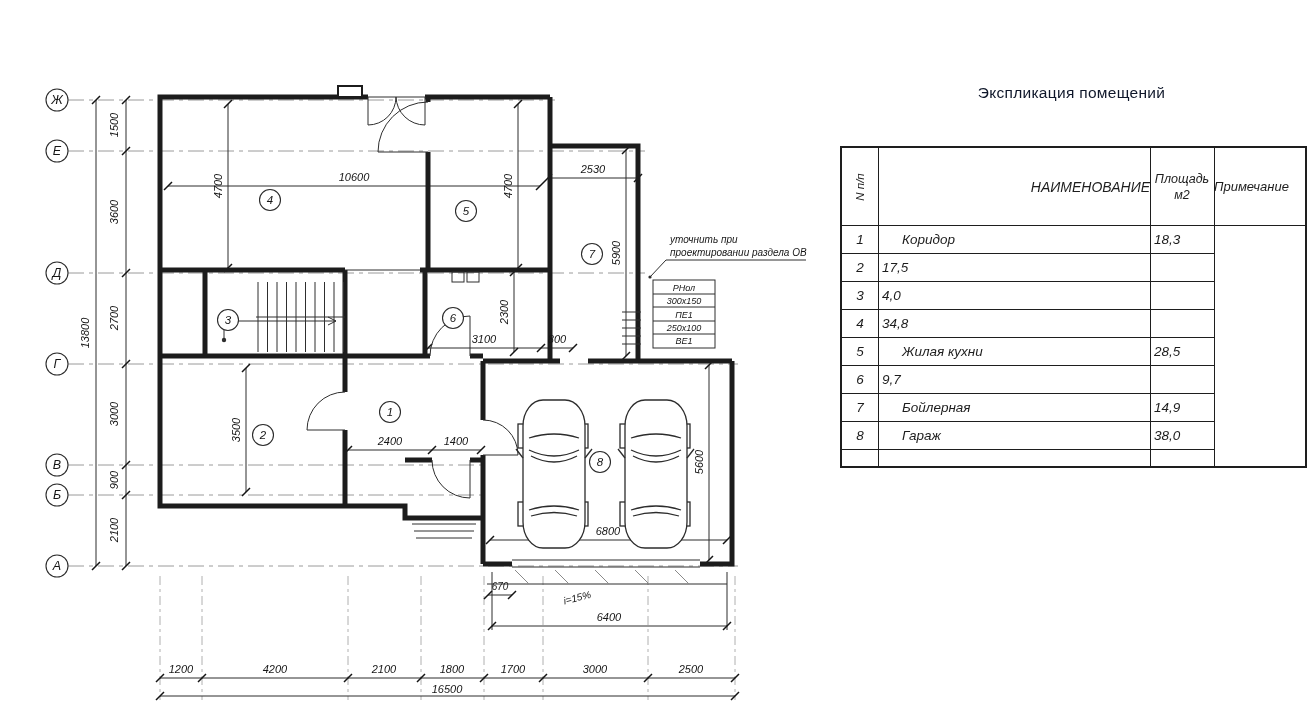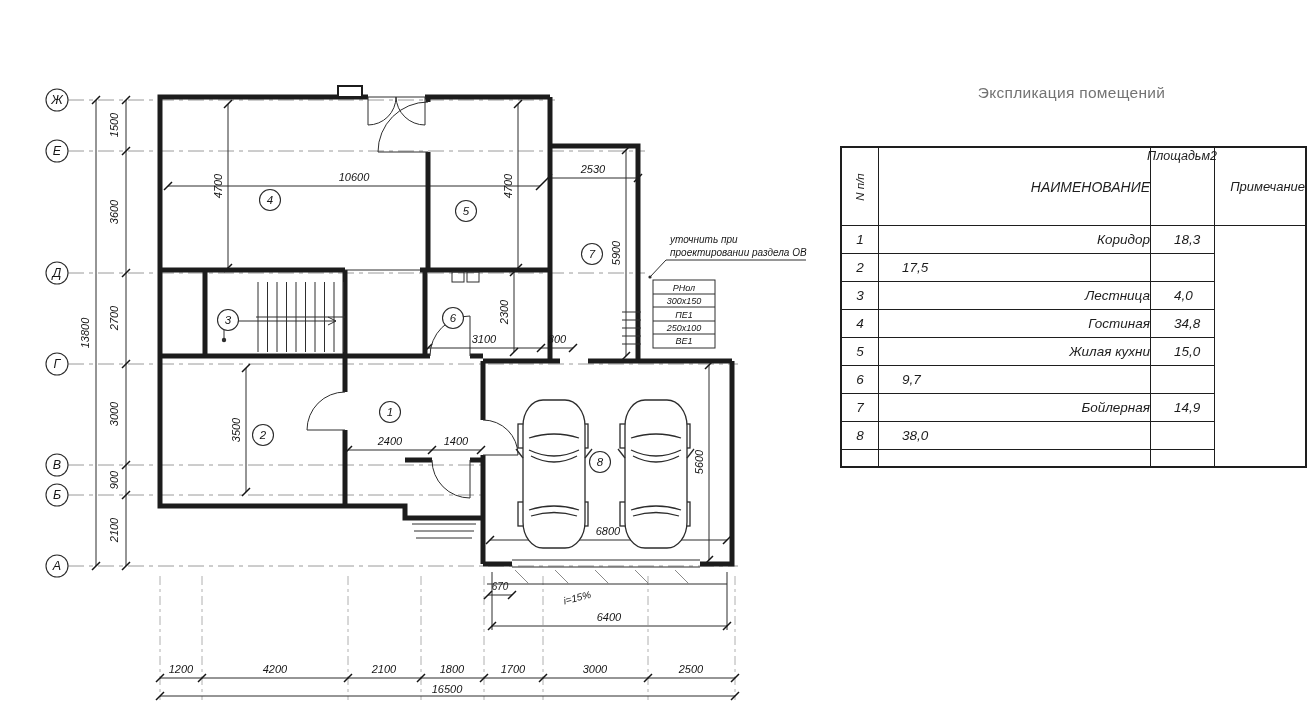--- a/index.html
+++ b/index.html
@@ -17,40 +17,40 @@
   .tick{stroke:#141414;stroke-width:1.5;fill:none;}
   .car rect,.car path{stroke:#2c2c2c;stroke-width:1.3;fill:#fff;}
   svg text{font:italic 11px "Liberation Sans",sans-serif;fill:#161616;}
   .ax{font-size:12.5px;}
   .rm{font-size:11.5px;}
   .s10{font-size:10px;}
   .s9{font-size:9px;}
   .mk{fill:#fff;stroke:#2b2b2b;stroke-width:1.1;}
   
   .draw-title{position:absolute;left:840px;top:84px;width:463px;text-align:center;
-              font-size:15.5px;letter-spacing:.3px;color:#737373;}
+              font-size:15.5px;letter-spacing:.3px;color:#0f172a;}
   
   .expl{position:absolute;left:840px;top:146px;width:463px;height:318px;
         border:2px solid #1e1e1e;background:#fff;font-style:italic;}
   .vline{position:absolute;top:0;bottom:0;width:1px;background:#1e1e1e;}
   .hdrline{position:absolute;left:0;right:0;top:77px;height:1px;background:#1e1e1e;}
   .h-num{position:absolute;left:0;top:0;width:36px;height:78px;}
   .h-num span{position:absolute;left:-21px;top:33px;width:78px;text-align:center;
               transform:rotate(-90deg);font-size:11.5px;}
   .h-name{position:absolute;left:36px;top:0;width:272px;height:78px;line-height:78px;
           text-align:right;font-size:14px;}
   .h-area{position:absolute;left:308px;top:0;width:64px;height:78px;display:flex;
-          flex-direction:row;justify-content:center;text-align:center;font-size:12.5px;line-height:16px;}
+          flex-direction:column;justify-content:center;text-align:center;font-size:12.5px;line-height:16px;}
   .h-note{position:absolute;left:372px;top:0;right:0;height:98px;line-height:78px;
-          text-align:right;font-size:13px;}
+          text-align:left;font-size:13px;}
   .rows{position:absolute;left:0;top:78px;width:372px;}
   .r{height:27px;border-bottom:1px solid #1e1e1e;display:flex;align-items:center;font-size:13.5px;}
   .c-num{width:36px;text-align:center;flex:none;}
-  .c-name{width:272px;padding-left:24px;box-sizing:border-box;flex:none;text-align:right;}
-  .c-area{width:64px;padding-left:24px;box-sizing:border-box;flex:none;}
+  .c-name{width:272px;padding-left:24px;box-sizing:border-box;flex:none;}
+  .c-area{width:64px;padding-left:4px;box-sizing:border-box;flex:none;}
 </style>
 </head>
 <body>
 
 <div class="screen">
 
   <svg width="840" height="705" viewBox="0 0 840 705">
 
     <g>
       <path class="dash" d="M68,100 L555,100 M68,151 L645,151 M68,273 L645,273 M68,364 L738,364 M68,465 L485,465 M68,495 L485,495 M68,566 L738,566"></path>
@@ -239,42 +239,41 @@
           <div class="c-num">1</div>
           <div class="c-name">Коридор</div>
           <div class="c-area">18,3</div>
         </div>
       <div class="r">
           <div class="c-num">2</div>
           <div class="c-area">17,5</div>
         </div>
       <div class="r">
           <div class="c-num">3</div>
-          <div class="c-name">Лестница</div>
           <div class="c-area">4,0</div>
         </div>
       <div class="r">
           <div class="c-num">4</div>
-          <div class="c-name">Гостиная</div>
           <div class="c-area">34,8</div>
         </div>
       <div class="r">
           <div class="c-num">5</div>
           <div class="c-name">Жилая кухни</div>
-          <div class="c-area">15,0</div>
+          <div class="c-area">28,5</div>
         </div>
       <div class="r">
           <div class="c-num">6</div>
           <div class="c-area">9,7</div>
         </div>
       <div class="r">
           <div class="c-num">7</div>
           <div class="c-name">Бойлерная</div>
           <div class="c-area">14,9</div>
         </div>
       <div class="r">
           <div class="c-num">8</div>
+          <div class="c-name">Гараж</div>
           <div class="c-area">38,0</div>
         </div>
     </div>
   </div>
 
 </div>
 
 </body></html>

